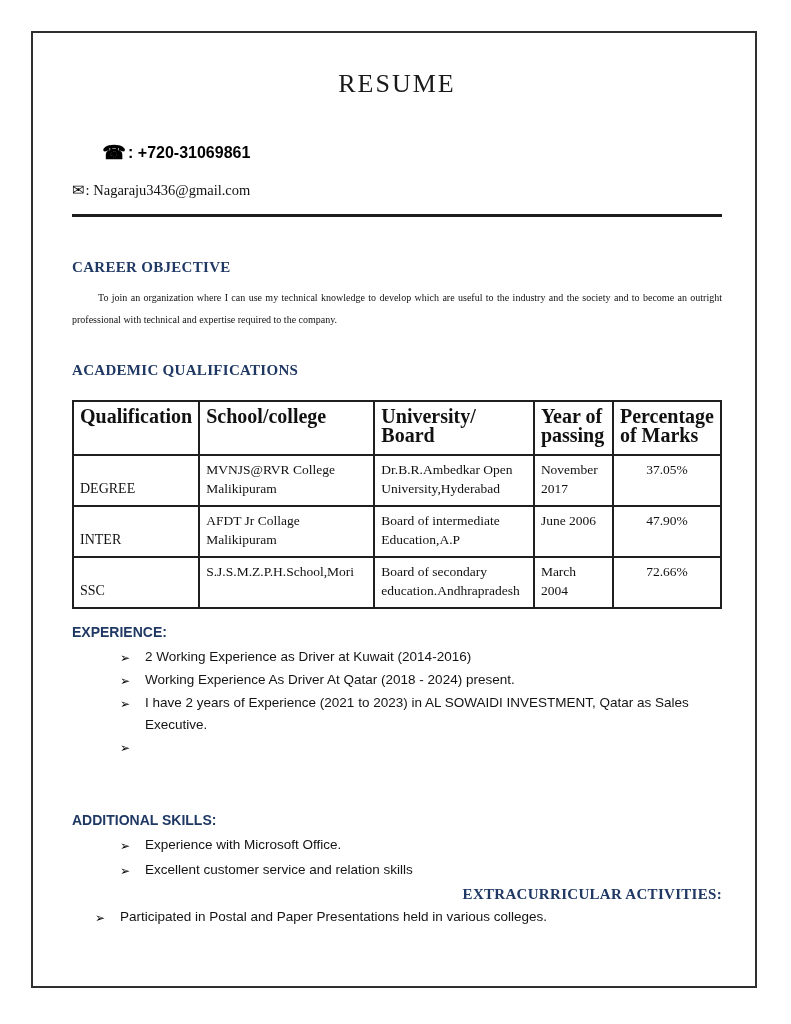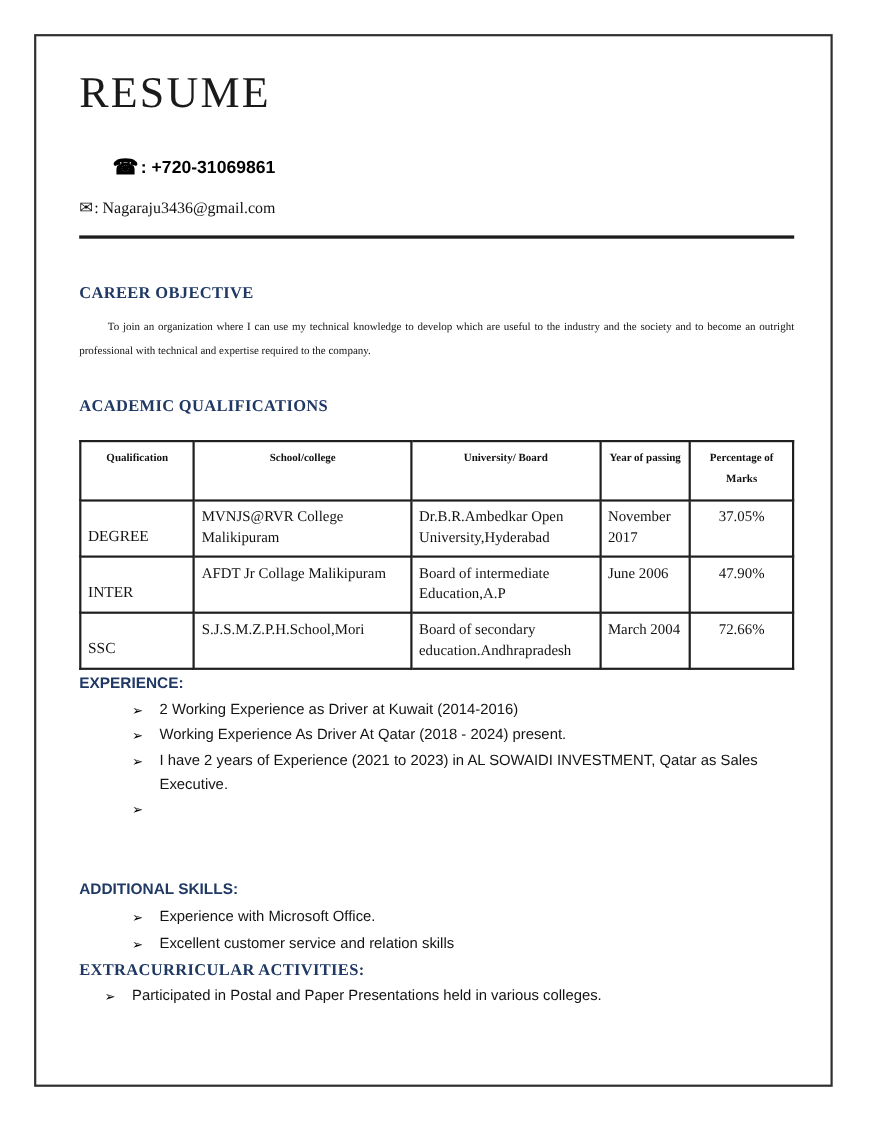--- a/index.html
+++ b/index.html
@@ -17,21 +17,22 @@
     width:722px; height:953px;
     border:2px solid #2f2f2f;
   }
   .content {
     position:absolute;
     left:72px; top:0;
     width:650px;
   }
   .doc-title {
     margin-top:66px;
-    font-size:40px;
+    text-align:center;
+    font-size:26px;
     font-weight:400;
     letter-spacing:2px;
     color:#1a1a1a;
     line-height:36px;
   }
   .header-row {
     margin-top:40px;
     display:flex;
     justify-content:space-between;
     align-items:flex-start;
@@ -94,33 +95,33 @@
     border-collapse:collapse;
     width:650px;
     font-size:13.5px;
     color:#111;
   }
   table.qual th, table.qual td {
     border:2px solid #1f1f1f;
     padding:3px 6px;
   }
   table.qual th {
-    font-size:10px;
-    font-weight:700;
-    text-align:center;
+    font-size:20px;
+    font-weight:700;
+    text-align:left;
     vertical-align:top;
     line-height:19px;
     height:44px;
     padding-top:5px;
   }
   table.qual tbody tr { height:51px; }
   table.qual td { vertical-align:top; line-height:19px; padding-top:4px; }
   table.qual td.c-qual { vertical-align:bottom; padding-bottom:7px; font-size:14px; }
   table.qual td.c-pct { text-align:center; }
-  .h-exp { margin-top:2px; }
+  .h-exp { margin-top:14px; }
   ul.bullets {
     list-style:none;
     margin:5px 0 0 0;
     padding:0;
     font-family:"Liberation Sans", sans-serif;
     font-size:13.5px;
     color:#131313;
   }
   ul.bullets li {
     display:flex;
@@ -131,21 +132,21 @@
   ul.indent-sm li { padding-left:23px; }
   ul.bullets .blt {
     flex:0 0 25px;
     font-size:12px;
     color:#000;
     padding-top:1px;
   }
   ul.bullets .txt { flex:1; }
   ul.gap li { margin-bottom:2px; }
   .h-skills { margin-top:52px; }
-  .h-extra { margin-top:1px; }
+  .h-extra { margin-top:1px;text-align:right; }
   ul.extra-list { margin-top:2px; }
 </style>
 </head>
 <body>
 
 <div class="page">
   <div class="frame"></div>
 
   <div class="content">
 

